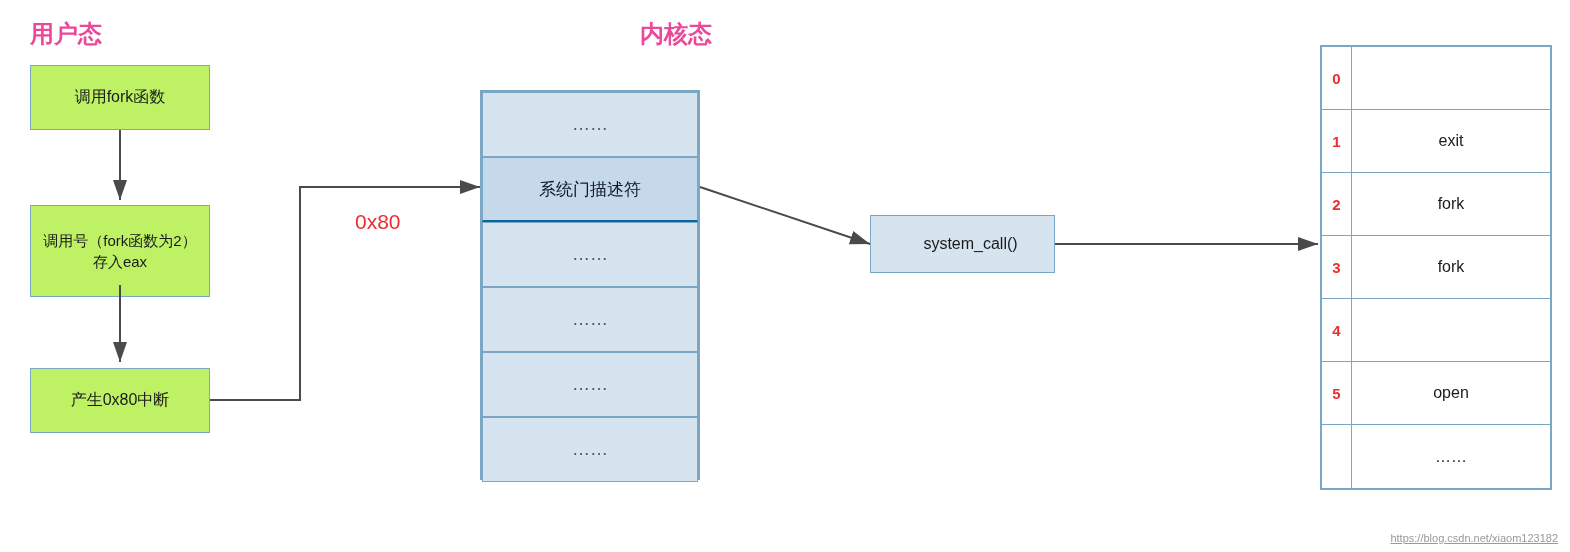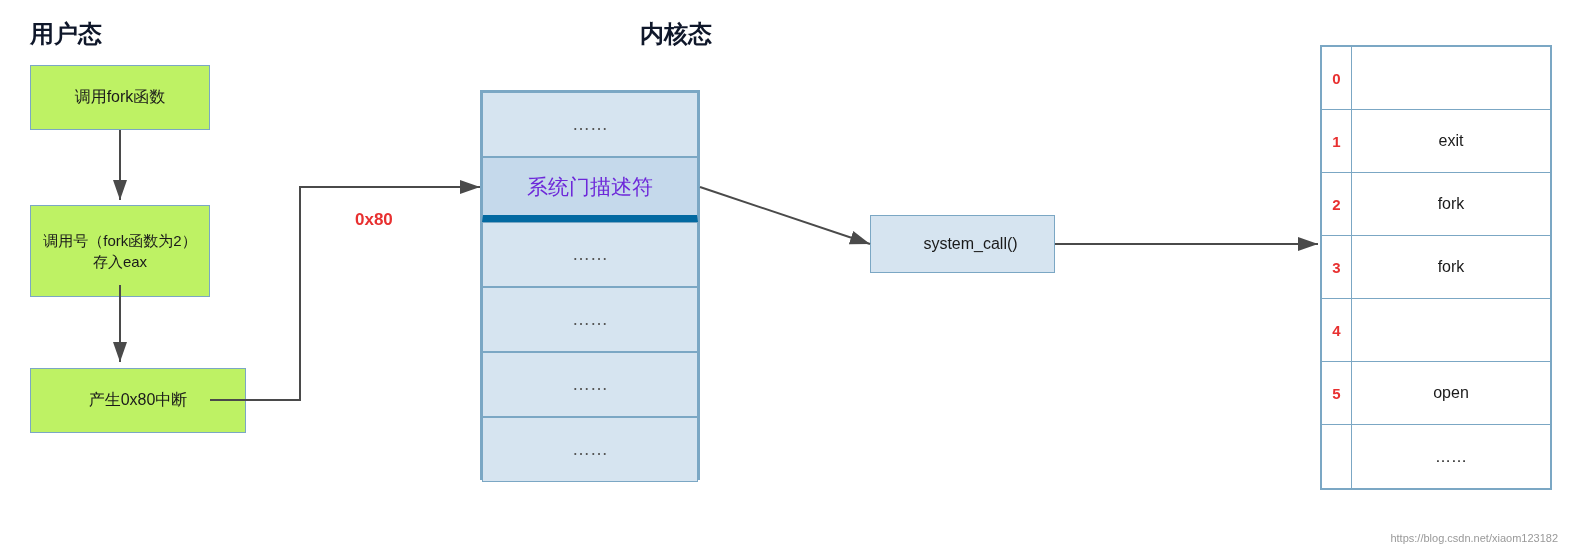--- a/index.html
+++ b/index.html
@@ -17,21 +17,21 @@
       height: 552px;
       position: relative;
       background: #fff;
     }
 
     
     .section-label {
       position: absolute;
       font-size: 24px;
       font-weight: bold;
-      color: #0f172a;
+      color: #ec4899;
     }
 
     
     .flow-box {
       position: absolute;
       background: #bef264;
       border: 1px solid #7ba7c4;
       display: flex;
       align-items: center;
       justify-content: center;
@@ -119,49 +119,50 @@
       height: 552px;
       pointer-events: none;
     }
 
     .watermark {
       position: absolute;
       bottom: 8px;
       right: 12px;
       font-size: 11px;
       color: #999;
+      text-decoration: underline;
     }
   </style>
 </head>
 <body>
 
 <div class="diagram-container">
 
   <div class="section-label" style="left:30px; top:18px;">用户态</div>
   <div class="section-label" style="left:640px; top:18px;">内核态</div>
 
   <div class="flow-box" style="left:30px; top:65px; width:180px; height:65px;">
     <span>调用fork函数</span>
   </div>
 
   <div class="flow-box" style="left:30px; top:205px; width:180px; height:92px; font-size:15px;">
     <span>调用号（fork函数为2）<br>存入eax</span>
   </div>
 
-  <div class="flow-box" style="left:30px; top:368px; width:216px; height:65px;">
+  <div class="flow-box" style="left:30px; top:368px; width:180px; height:65px;">
     <span>产生0x80中断</span>
   </div>
 
-  <div style="position:absolute; left:355px; top:210px; color:#e83030; font-size:17px; font-weight:bold;">0x80</div>
+  <div style="position:absolute; left:355px; top:210px; color:#e83030; font-size:21px; font-weight:normal;">0x80</div>
 
   <div class="idt-container" style="left:480px; top:90px; width:220px; height:390px;">
 
     <div class="idt-row" style="height:65px; border-bottom:1px solid #7ba7c4;">……</div>
 
-    <div class="idt-row" style="height:65px; border-bottom:7px solid #0369a1; background:#c5d9eb; font-size:21px; color:#6d28d9;">系统门描述符</div>
+    <div class="idt-row" style="height:65px; border-bottom:2px solid #0369a1; background:#c5d9eb; font-size:17px; color:#0f172a;">系统门描述符</div>
 
     <div class="idt-row" style="height:65px; border-bottom:1px solid #7ba7c4;">……</div>
 
     <div class="idt-row" style="height:65px; border-bottom:1px solid #7ba7c4;">……</div>
 
     <div class="idt-row" style="height:65px; border-bottom:1px solid #7ba7c4;">……</div>
 
     <div class="idt-row" style="height:65px;">……</div>
   </div>
 

